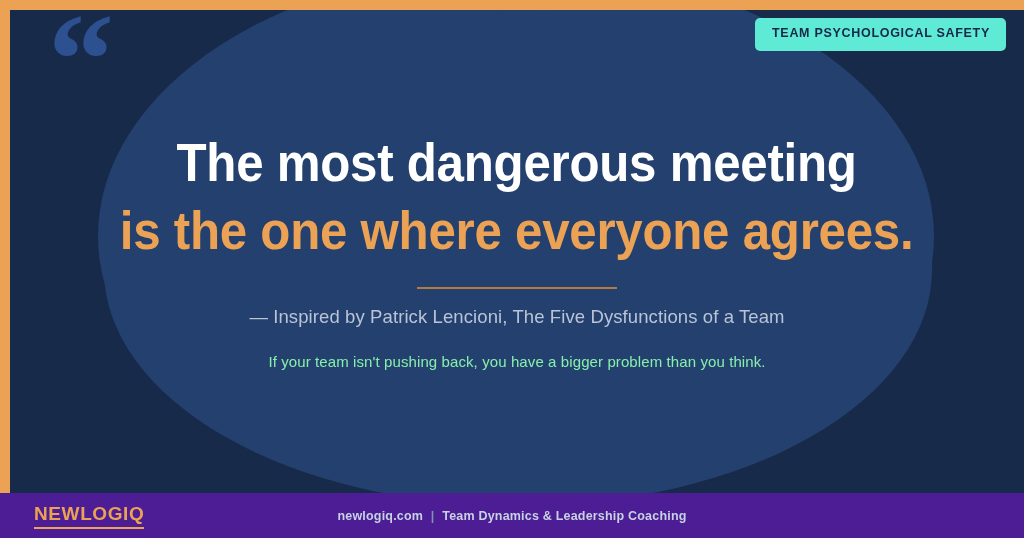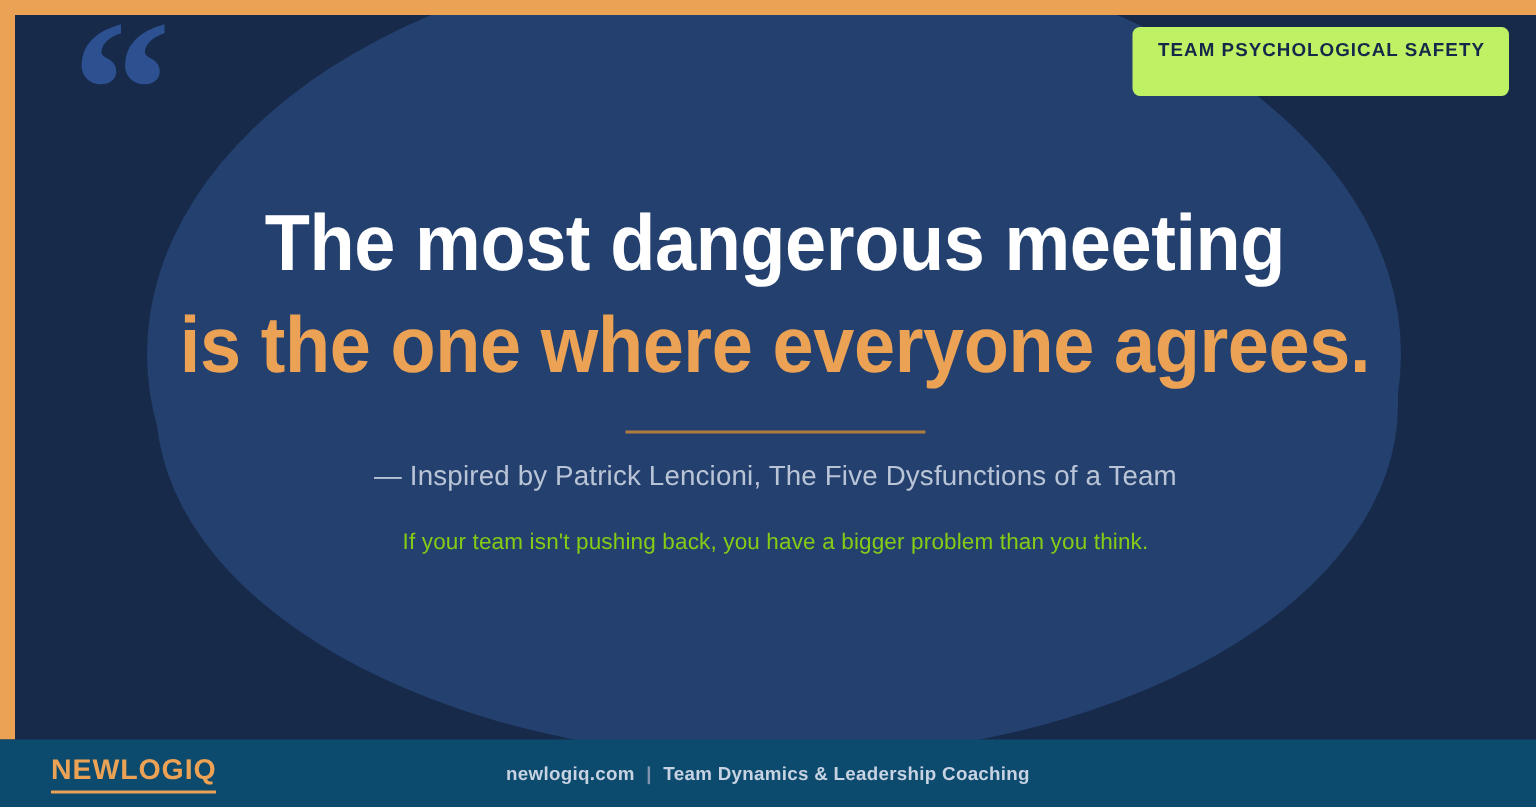--- a/index.html
+++ b/index.html
@@ -69,26 +69,26 @@
     color: #2d5090;
     letter-spacing: 2px;
     user-select: none;
   }
 
   
   .badge {
     position: absolute;
     right: 18px;
     top: 18px;
-    background: #bef264;
+    background: #5eead4;
     color: #16284a;
     font-size: 12.5px;
     font-weight: 700;
     letter-spacing: 0.7px;
-    padding: 8px 16px 24px 17px;
+    padding: 8px 16px 11px 17px;
     border-radius: 5px;
     white-space: nowrap;
   }
 
   
   .content {
     position: absolute;
     left: 10px;
     top: 10px;
     width: 1014px;
@@ -132,33 +132,33 @@
     margin: 17px 0 0 0;
     font-size: 18.5px;
     color: #b9c4d6;
     text-align: center;
     letter-spacing: 0.1px;
   }
 
   .subcaption {
     margin: 25px 0 0 0;
     font-size: 15px;
-    color: #84cc16;
+    color: #86efac;
     text-align: center;
     letter-spacing: 0.1px;
   }
 
   
   .footer {
     position: absolute;
     left: 0;
     bottom: 0;
     width: 1024px;
     height: 45px;
-    background: #0c4a6e;
+    background: #4c1d95;
   }
   .footer-logo {
     position: absolute;
     left: 34px;
     top: 10px;
     color: #eca254;
     font-size: 19px;
     font-weight: 700;
     letter-spacing: 0.6px;
     border-bottom: 2px solid #eca254;

